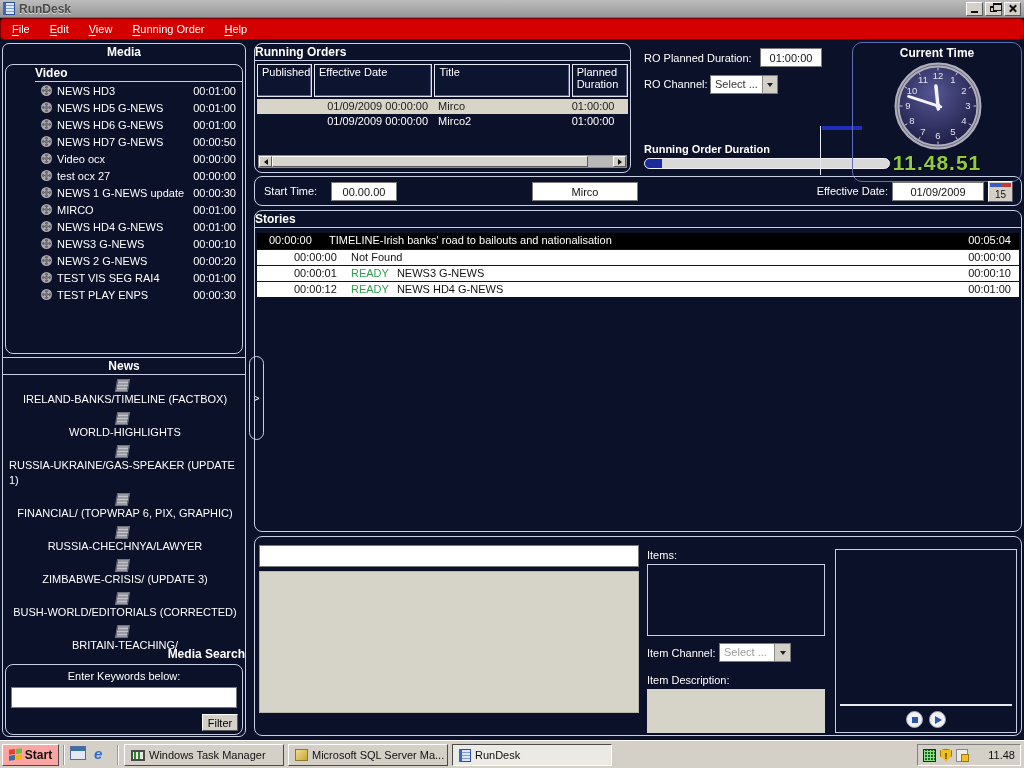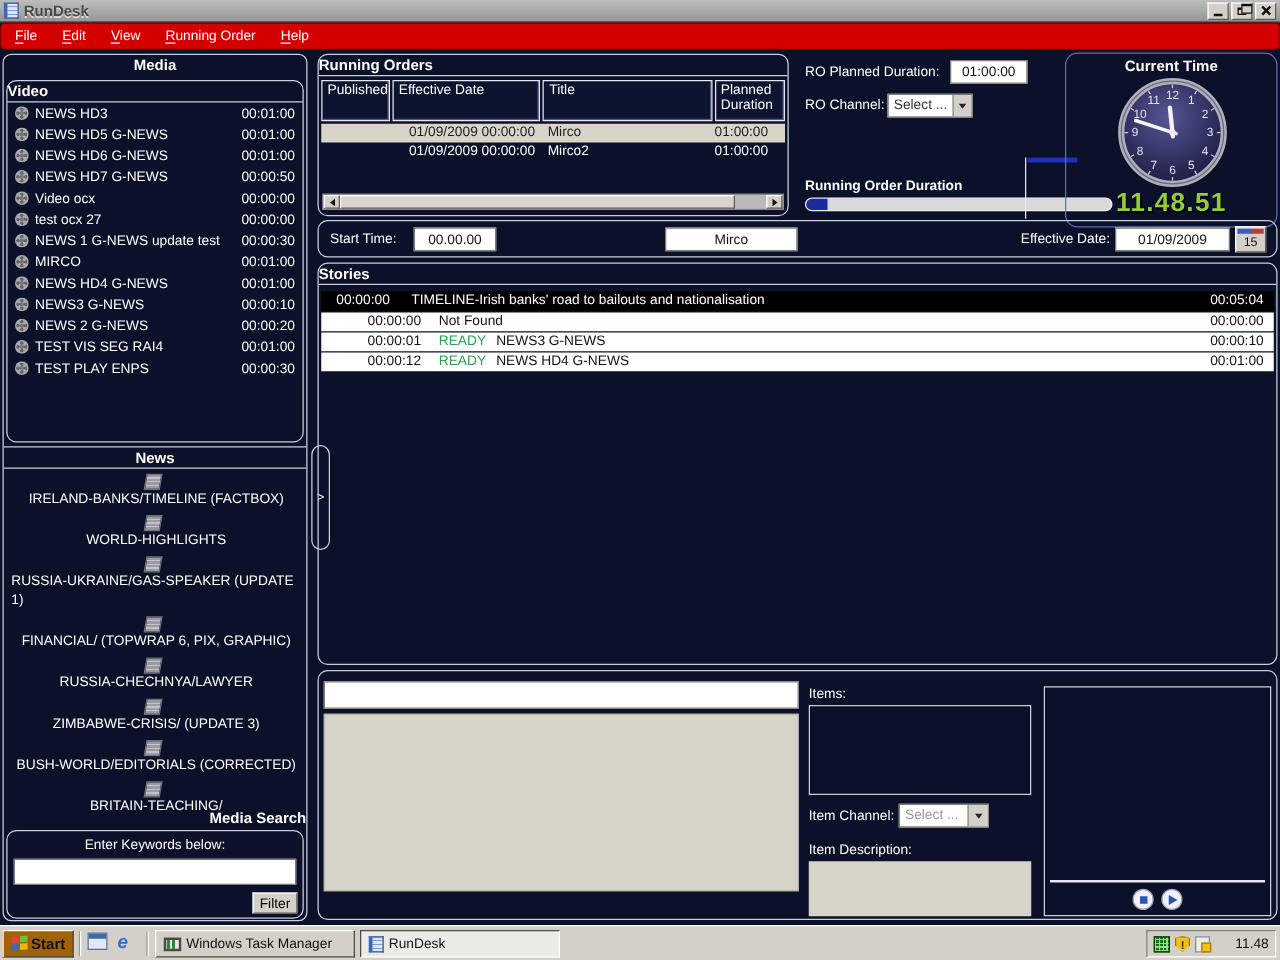--- a/index.html
+++ b/index.html
@@ -34,21 +34,21 @@
   
   .app { position:absolute; top:40px; left:0; width:1024px; height:680px; background:#0A1129; }
   .panelborder { border:1px solid #C9CFE2; border-radius:8px; }
   .ptitle { height:17px; line-height:16px; text-align:left; color:#fff; font-size:12px;
     border-bottom:1px solid #C9CFE2; font-weight:bold; }
 
   
   .sidebar { position:absolute; left:2px; top:3px; width:244px; height:694px;
     border:1px solid #C9CFE2; border-radius:7px; }
   .media-title { height:18px; line-height:17px; text-align:center; color:#fff; font-size:12px; font-weight:bold; }
-  .video-panel { position:absolute; left:2px; top:20px; width:238px; height:290px; }
+  .video-panel { position:absolute; left:2px; top:20px; width:238px; height:290px;padding-left:29px; }
   .vrow { display:flex; align-items:center; height:17px; padding:0 6px; color:#fff; }
   .reel-icon { width:11px; height:11px; border-radius:50%; margin-right:5px; flex:0 0 11px;
     background:
       radial-gradient(circle at 50% 22%, #666 1.2px, transparent 1.5px),
       radial-gradient(circle at 78% 50%, #666 1.2px, transparent 1.5px),
       radial-gradient(circle at 50% 78%, #666 1.2px, transparent 1.5px),
       radial-gradient(circle at 22% 50%, #666 1.2px, transparent 1.5px),
       radial-gradient(circle at 50% 50%, #777 1.5px, transparent 1.8px), #A6A6AE; }
   .vname { flex:1; white-space:nowrap; overflow:hidden; }
   .vdur { width:52px; text-align:right; }
@@ -164,21 +164,21 @@
   .transport { position:absolute; left:0; right:0; bottom:4px; display:flex; justify-content:center; gap:6px; }
   .circle-btn { width:17px; height:17px; border-radius:50%; background:#F2F2F6;
     border:1px solid #9aa0b8; display:flex; align-items:center; justify-content:center; padding:0; }
   .stop-sq { width:6px; height:6px; background:#2A56B0; }
   .play-tri { width:0; height:0; border-left:7px solid #2A56B0; border-top:4px solid transparent;
     border-bottom:4px solid transparent; margin-left:2px; }
 
   
   .taskbar { position:absolute; left:0; bottom:0; width:1024px; height:28px; background:#D4D0C8;
     border-top:1px solid #fff; }
-  .start-btn { position:absolute; left:2px; top:3px; width:57px; height:22px; background:#a16207;
+  .start-btn { position:absolute; left:2px; top:3px; width:57px; height:22px; background:#fca5a5;
     border:1px solid; border-color:#fff #4a4a4a #4a4a4a #fff;
     display:flex; align-items:center; justify-content:center; gap:3px; font-weight:bold; font-size:12px; color:#111; }
   .win-flag { width:13px; height:12px; display:grid; grid-template-columns:6px 6px; grid-template-rows:5px 5px;
     gap:1px; transform:skewY(-6deg); }
   .win-flag i:nth-child(1){background:#E34234;} .win-flag i:nth-child(2){background:#6CBE45;}
   .win-flag i:nth-child(3){background:#3B6EA5;} .win-flag i:nth-child(4){background:#F7B500;}
   .tb-div { position:absolute; top:4px; width:2px; height:20px;
     border-left:1px solid #9a9a9a; border-right:1px solid #fff; }
   .quick-launch { position:absolute; left:70px; top:5px; display:flex; gap:8px; }
   .show-desktop-icon { width:16px; height:14px; background:#E4E8F2; border:1px solid #5a6a9a; position:relative; }
@@ -541,20 +541,24 @@
     <span class="quick-launch" id="quick-launch">
         <span class="show-desktop-icon"></span>
         <span class="internet-explorer-icon">e</span>
       </span>
     <span class="tb-div" style="left:117px"></span>
     <span class="tasks" id="taskbar-tasks">
         <button class="taskbtn tb-w">
           <span class="task-manager-icon"></span>
           <span>Windows Task Manager</span>
         </button>
+        <button class="taskbtn tb-w">
+          <span class="sql-server-icon"></span>
+          <span>Microsoft SQL Server Ma...</span>
+        </button>
         <button class="taskbtn tb-w active">
           <span class="rundesk-icon"></span>
           <span>RunDesk</span>
         </button>
       </span>
     <span class="tray">
       <span id="tray-icons" style="display:flex;gap:4px;align-items:center">
           <span class="network-icon"></span>
           <span class="security-shield-icon">!</span>
           <span class="update-icon"></span>

